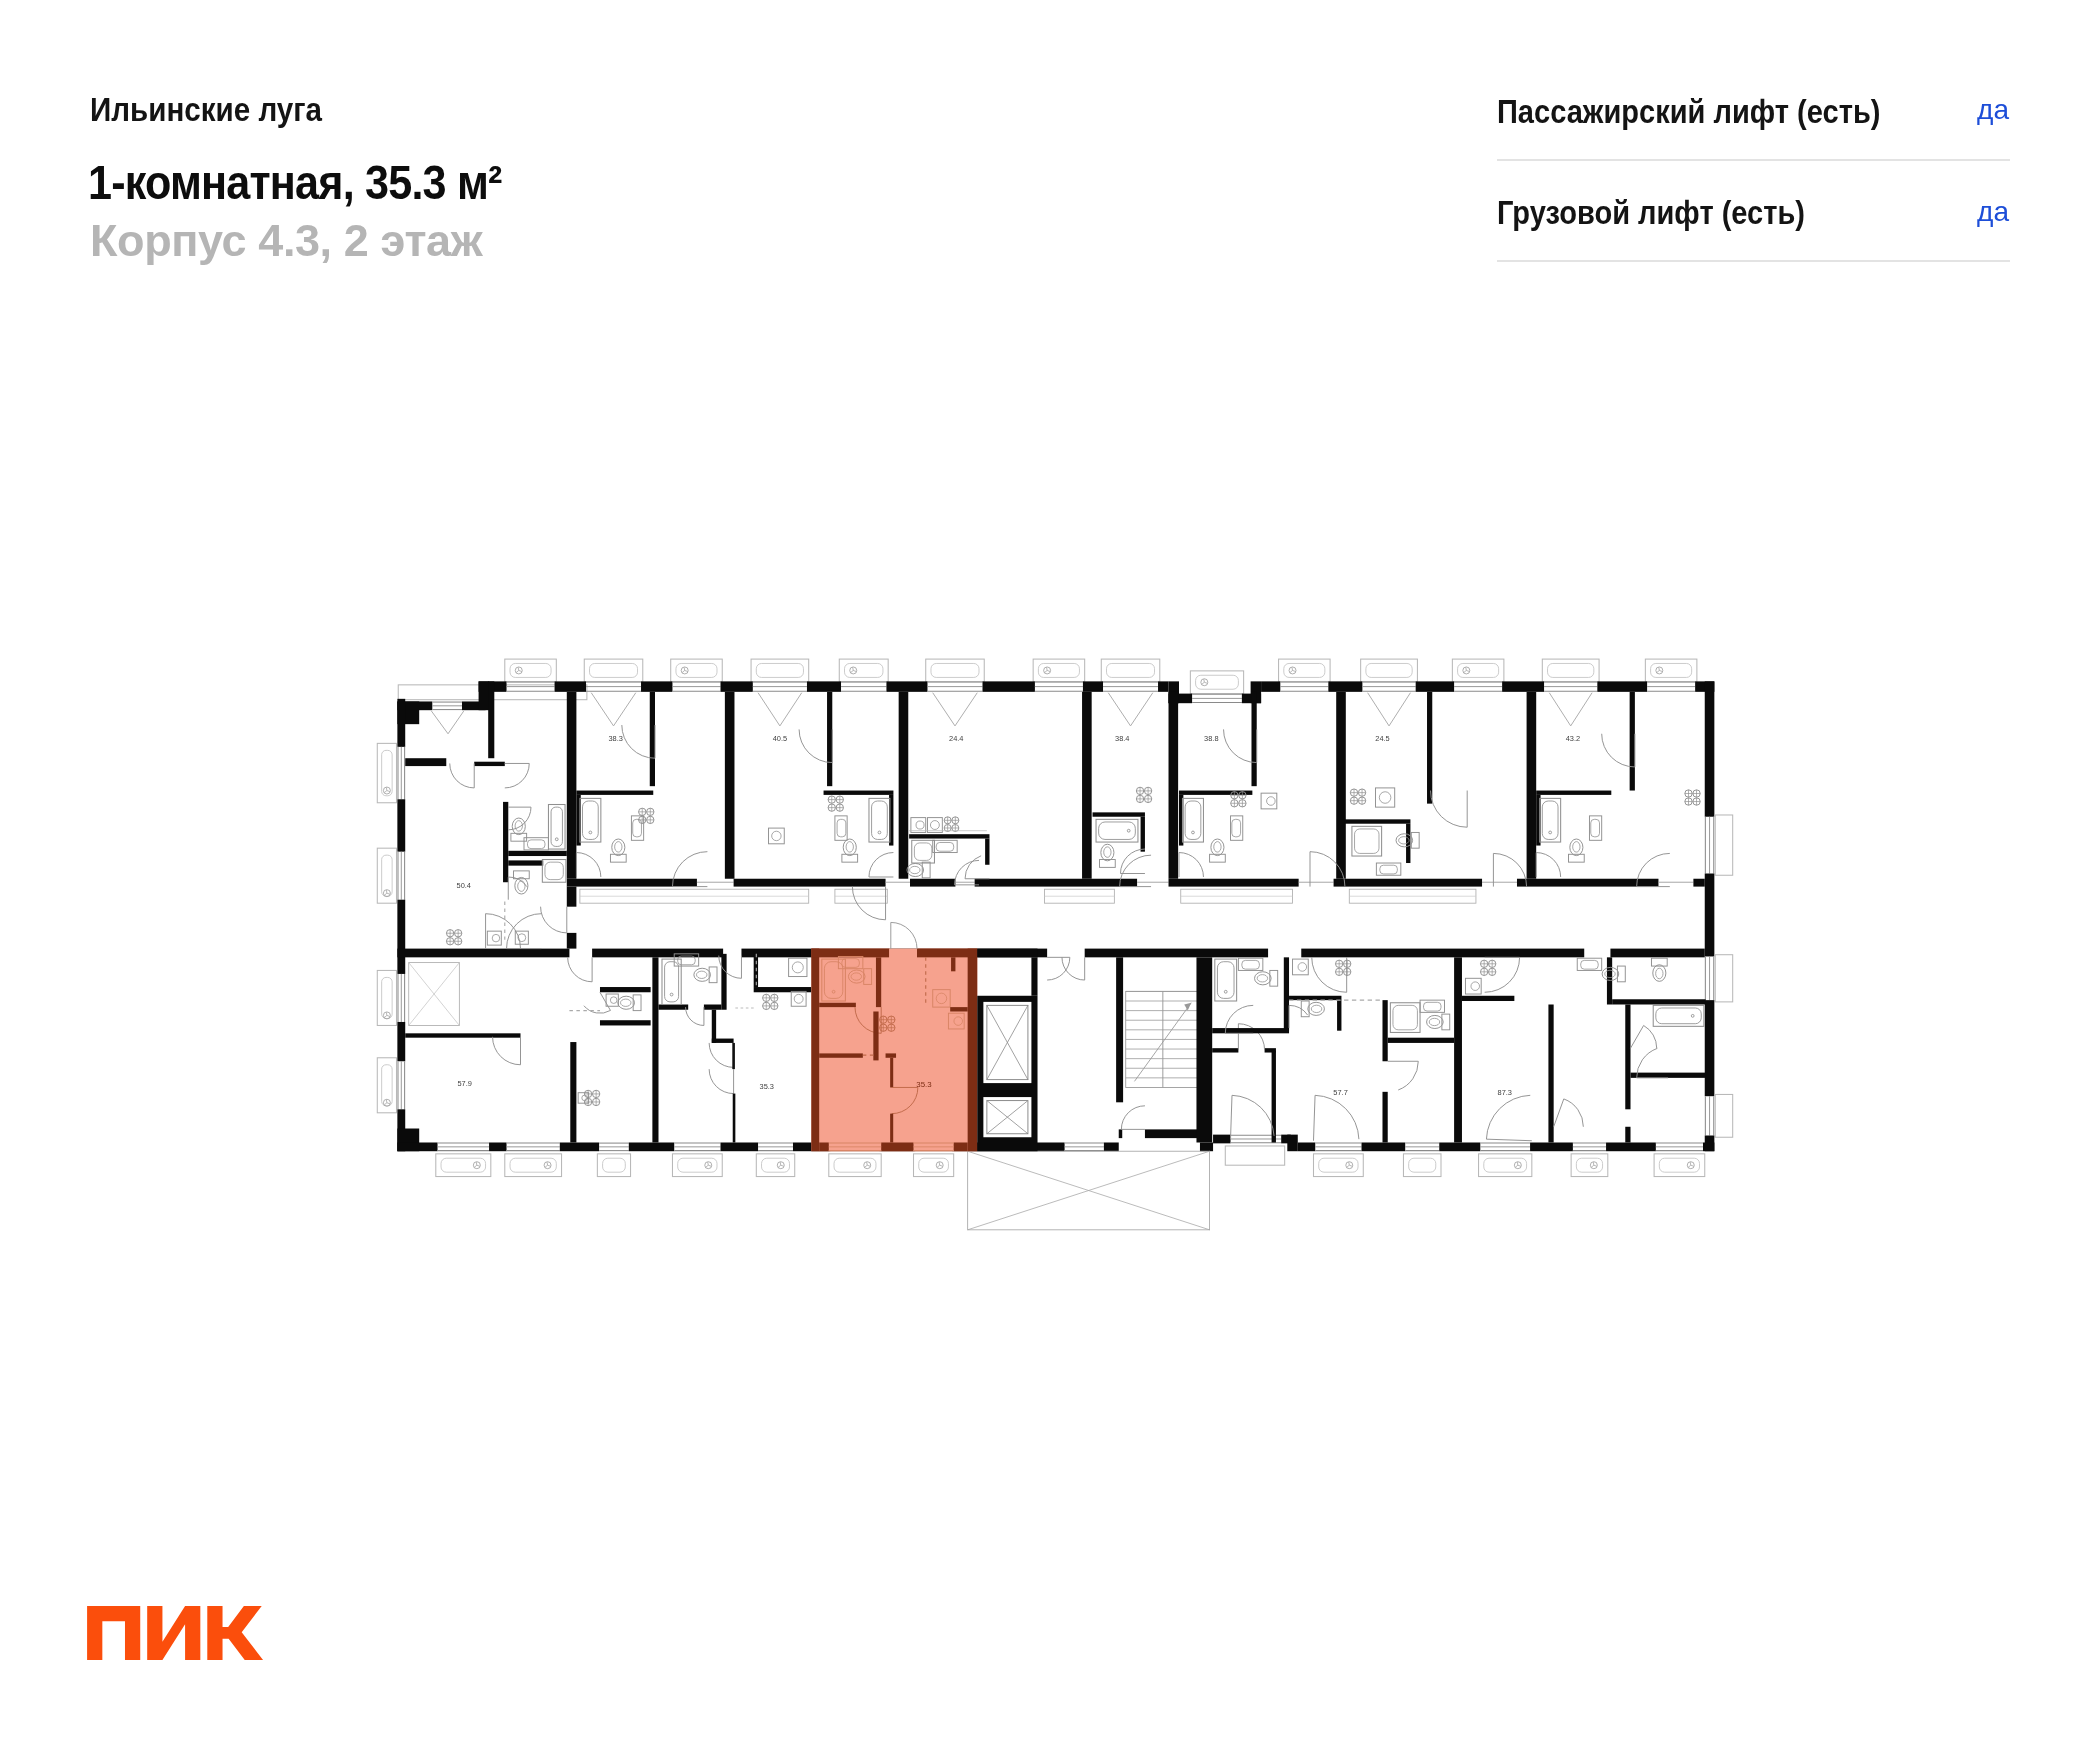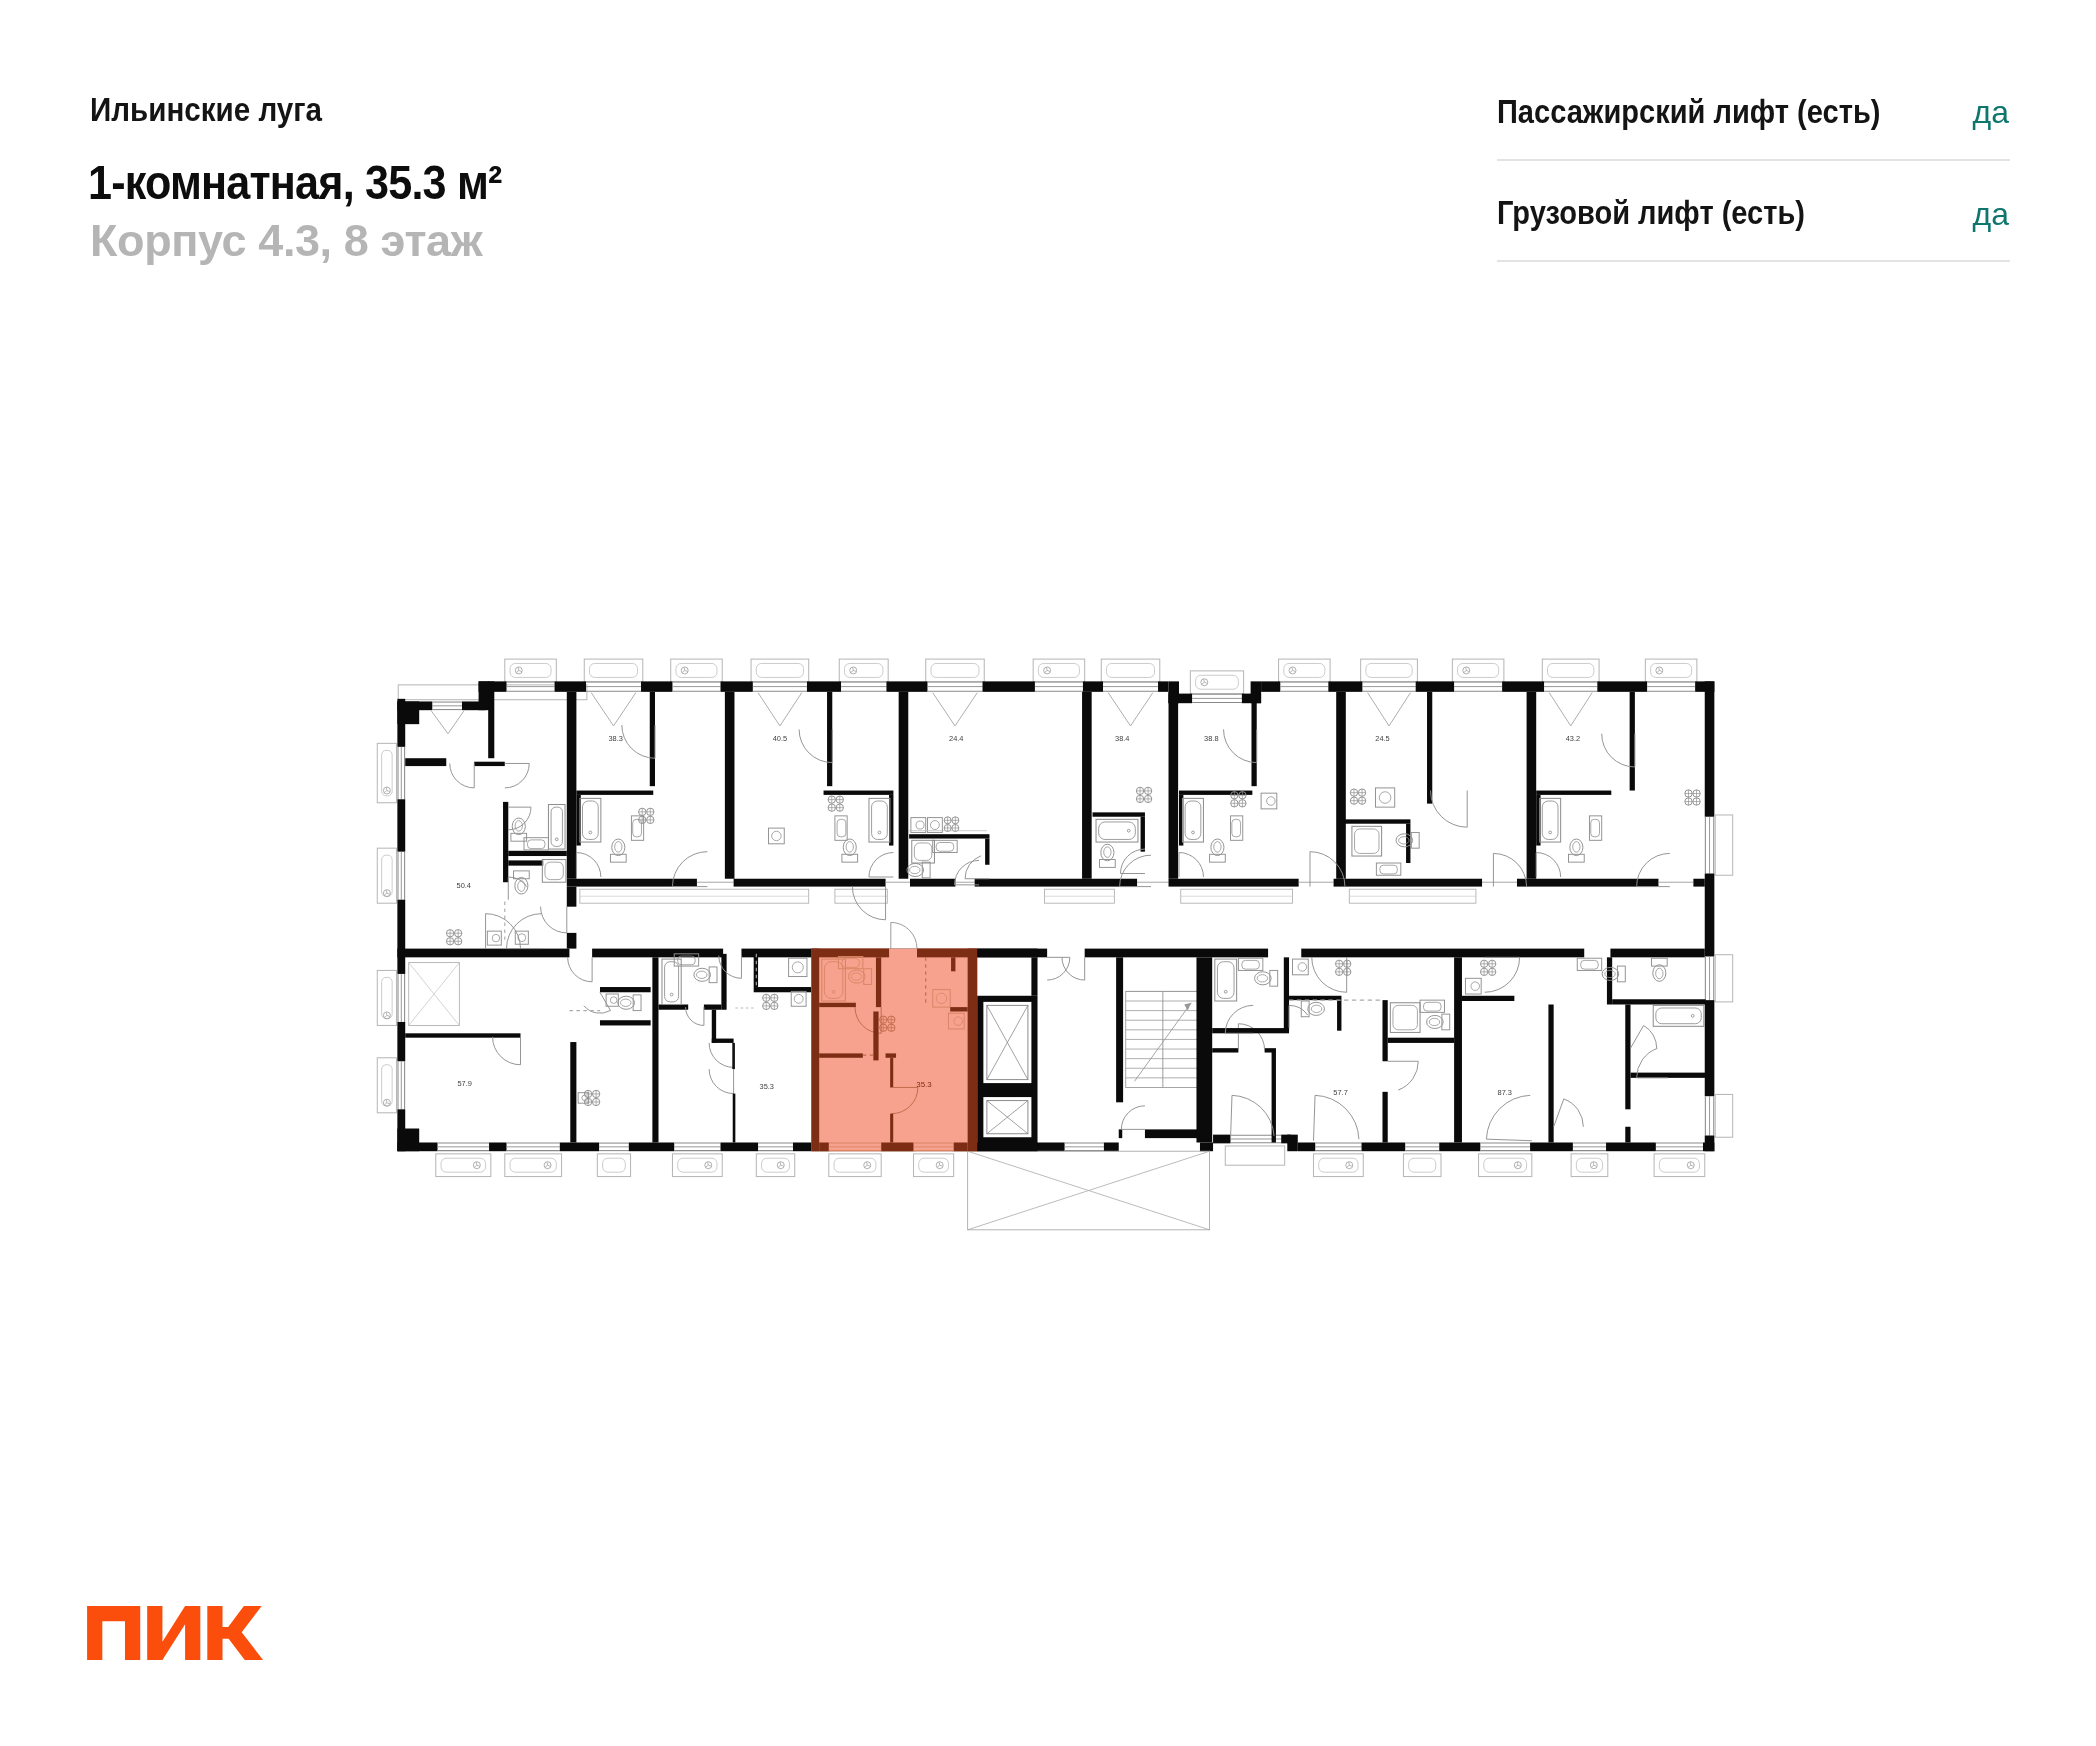--- a/index.html
+++ b/index.html
@@ -1,28 +1,28 @@
 <!DOCTYPE html>
 <html style="font-size:14px"><head><meta charset="utf-8"><style>
 html,body{margin:0;padding:0;width:2096px;height:1747px;background:#ffffff;
 font-family:"Liberation Sans",sans-serif;position:relative;overflow:hidden}
 .abs{position:absolute}
 .t1{font-size:34px;font-weight:600;color:#141414;transform:scaleX(0.87);transform-origin:0 0}
 .t2{font-size:49px;font-weight:700;color:#0d0d0d;letter-spacing:-0.9px;transform:scaleX(0.88);transform-origin:0 0}
 .t3{font-size:45px;font-weight:600;color:#b5b5b5;letter-spacing:-0.4px}
 .r1{font-size:33px;font-weight:700;color:#141414;transform:scaleX(0.88);transform-origin:0 0}
-.r2{font-size:32px;color:#0f766e}
+.r2{font-size:28px;color:#1d4ed8}
 .sep{height:1.7px;background:#e3e3e3}
 </style></head><body>
 
 <div class="abs t1" style="left:90px;top:90px">Ильинские луга</div>
 
 <div class="abs t2" style="left:88px;top:154px">1-комнатная, 35.3 м²</div>
 
-<div class="abs t3" style="left:90px;top:215px">Корпус 4.3, 8 этаж</div>
+<div class="abs t3" style="left:90px;top:215px">Корпус 4.3, 2 этаж</div>
 
 <div class="abs r1" style="left:1497px;top:93px">Пассажирский лифт (есть)</div>
 
 <div class="abs r2" style="left:1967px;top:94px;width:42px;text-align:right">да</div>
 
 <div class="abs sep" style="left:1497px;top:159px;width:513px"></div>
 
 <div class="abs r1" style="left:1497px;top:194px">Грузовой лифт (есть)</div>
 
 <div class="abs r2" style="left:1967px;top:196px;width:42px;text-align:right">да</div>

